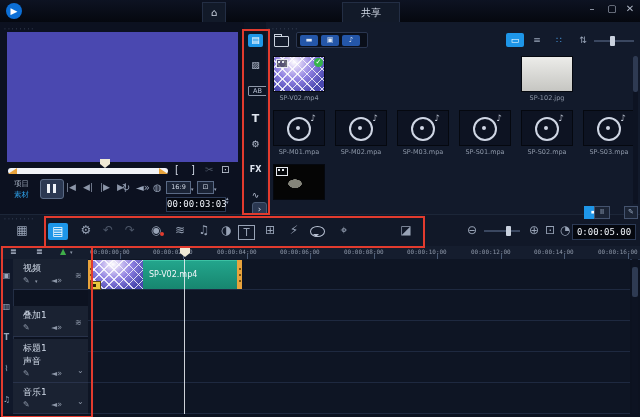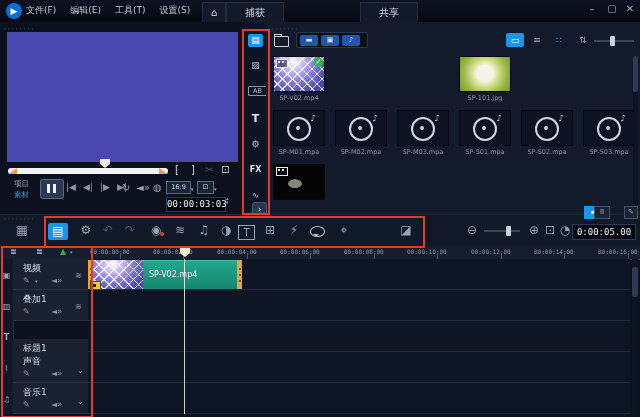--- a/index.html
+++ b/index.html
@@ -125,31 +125,23 @@
   .playline{left:184px;top:259px;width:1px;height:155px;background:rgba(238,242,248,.85);}
   .redbox{border:2px solid #e23b2e;background:transparent;pointer-events:none;}
 </style>
 </head>
 <body>
 
 <div class="app">
 
   <div class="abs titlebar"></div>
   <div class="abs logo">▶</div>
-  <div class="abs menus">
-    <span>文件(F)</span>
-    <span>编辑(E)</span>
-    <span>工具(T)</span>
-    <span>设置(S)</span>
-    <span>帮助(H)</span>
-  </div>
   <div class="abs tab" style="left:202px;width:22px">
     <span>⌂</span></div>
-  <div class="abs tab" style="left:226px;width:56px">捕获</div>
-  <div class="abs tab" style="left:360px;width:56px">共享</div>
+  <div class="abs tab" style="left:342px;width:56px">共享</div>
   <div class="abs winbtn" style="left:584px">–</div>
   <div class="abs winbtn" style="left:604px">▢</div>
   <div class="abs winbtn" style="left:622px">✕</div>
 
   <div class="abs prevpanel"></div>
   <div class="abs dots" style="left:4px">········</div>
   <div class="abs video"></div>
   <div class="abs scrubbar"></div>
   <div class="abs wedge l"></div>
   <div class="abs wedge r"></div>
@@ -207,23 +199,23 @@
     <div class="slider-thumb abs" style="left:16px;top:-4px"></div>
   </div>
 
   <div class="abs cell" style="left:268px">
     <div class="thumb t-v02">
       <span class="film-badge"></span>
       <span class="check">✓</span>
     </div>
       <div class="fname">SP-V02.mp4</div>
     </div>
-  <div class="abs cell" style="left:454px">
-    <div class="thumb t-101"></div>
-    <div class="fname">SP-101.jpg</div>
+  <div class="abs cell" style="left:516px">
+    <div class="thumb t-102"></div>
+    <div class="fname">SP-102.jpg</div>
     </div>
 
   <div class="abs cell" style="left:268px;top:110px">
     <div class="thumb" style="background:#0d1322">
       <div class="disc"></div>
       <span class="discnote">♪</span>
       </div>
     <div class="fname">SP-M01.mpa</div>
     </div>
   <div class="abs cell" style="left:330px;top:110px">
@@ -339,21 +331,21 @@
   <span class="abs stripico" style="top:364px">⌇</span>
   <span class="abs stripico" style="top:395px">♫</span>
 
   <div class="abs trackhead" style="top:259px">
     <span class="tlabel">视频</span>
     <span class="ticon" style="left:10px;top:17px">✎</span>
     <span class="ticon" style="left:22px;top:19px;font-size:5px">▾</span>
     <span class="ticon" style="left:38px;top:17px">◄»</span>
     <span class="ticon" style="left:62px;top:12px">≋</span>
     </div>
-  <div class="abs trackhead" style="top:290px">
+  <div class="abs trackhead" style="top:306px">
     <span class="tlabel">叠加1</span>
     <span class="ticon" style="left:10px;top:17px">✎</span>
     <span class="ticon" style="left:38px;top:17px">◄»</span>
     <span class="ticon" style="left:62px;top:12px">≋</span>
     </div>
   <div class="abs trackhead" style="top:339px">
     <span class="tlabel">标题1</span>
     <span class="ticon" style="left:10px;top:17px">✎</span>
     </div>
   <div class="abs trackhead" style="top:352px">

